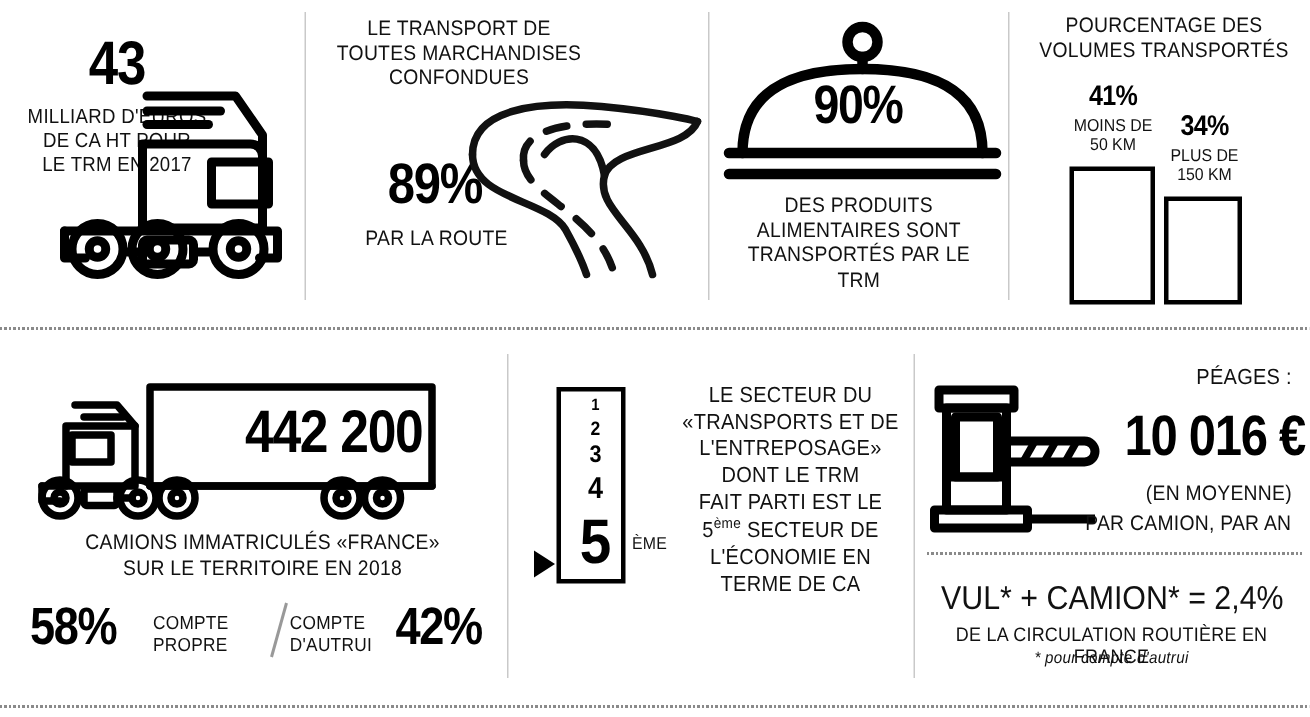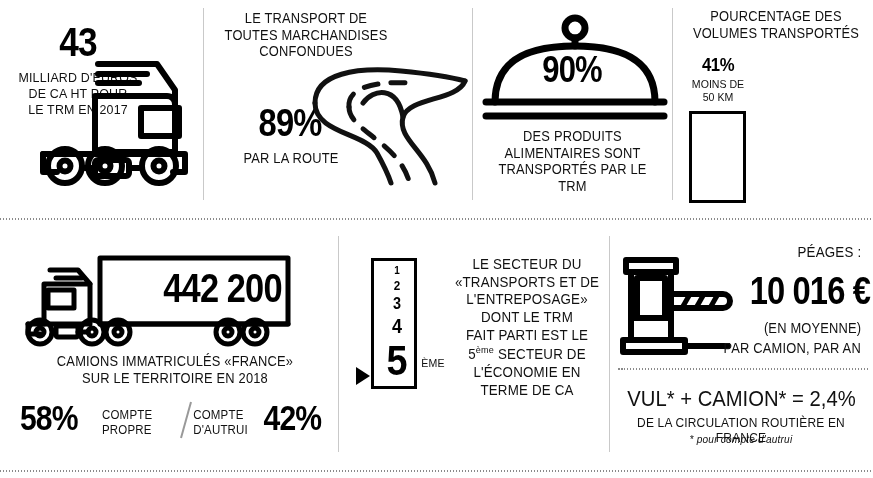--- a/index.html
+++ b/index.html
@@ -49,21 +49,21 @@
   #p2-txt{left:223px;top:150px;width:136px;font-size:14px;}
   #p2-icon{left:305px;top:55px;}
 
   
   #p3-icon{left:478px;top:12px;}
   #p3-num{left:497px;top:52px;width:150px;font-size:36px;text-align:center;}
   #p3-txt{left:480px;top:128px;width:185px;font-size:14px;}
 
   
   #p4-head{left:683px;top:8px;width:186px;font-size:14px;}
-  .barwrap{position:absolute;}
+  .barwrap{position:absolute;margin-left:24px;}
   .bar-pct{
     position:absolute;width:100%;text-align:center;
     font-weight:700;font-size:19px;letter-spacing:-.5px;color:#000;
     transform:scaleX(.88);transform-origin:center;
   }
   .bar-lbl{
     position:absolute;width:100%;text-align:center;font-size:11.5px;line-height:1.1;
     transform:scaleX(.92);transform-origin:center;
   }
   .bar-rect{position:absolute;border:3px solid #000;background:#fff;box-sizing:border-box;}
@@ -196,20 +196,28 @@
 
   <div class="barwrap" style="left:687px;top:54px;width:62px;height:150px;">
     <div class="bar-pct" style="top:0px;">41%</div>
     <div class="bar-lbl" style="top:24px;">
       <span>MOINS DE</span><br>
       <span>50 KM</span>
     </div>
     <div class="bar-rect" style="left:2px;top:57px;width:57px;height:92px;"></div>
   </div>
 
+  <div class="barwrap" style="left:750px;top:74px;width:58px;height:130px;">
+    <div class="bar-pct" style="top:0px;">34%</div>
+    <div class="bar-lbl" style="top:24px;">
+      <span>PLUS DE</span><br>
+      <span>150 KM</span>
+    </div>
+    <div class="bar-rect" style="left:2px;top:57px;width:52px;height:72px;"></div>
+  </div>
 
 
   <div class="abs" id="p5-icon">
     <svg width="280" height="100" viewBox="0 0 280 100">
       <g fill="none" stroke="#000" stroke-width="5" stroke-linejoin="round" stroke-linecap="round">
 
         <path d="M28 18 H56 L68 32"></path>
         <path d="M34 26 H60"></path>
         <path d="M22 32 H68 V72 H22 Z"></path>
         <rect x="26" y="38" width="26" height="18"></rect>

